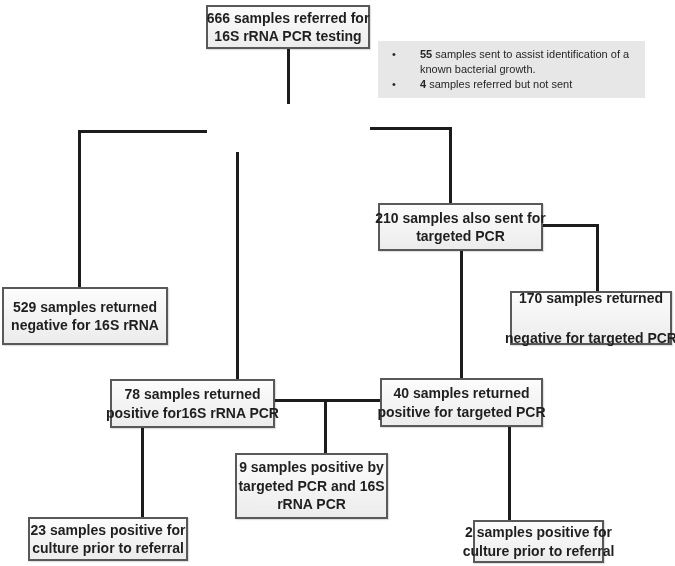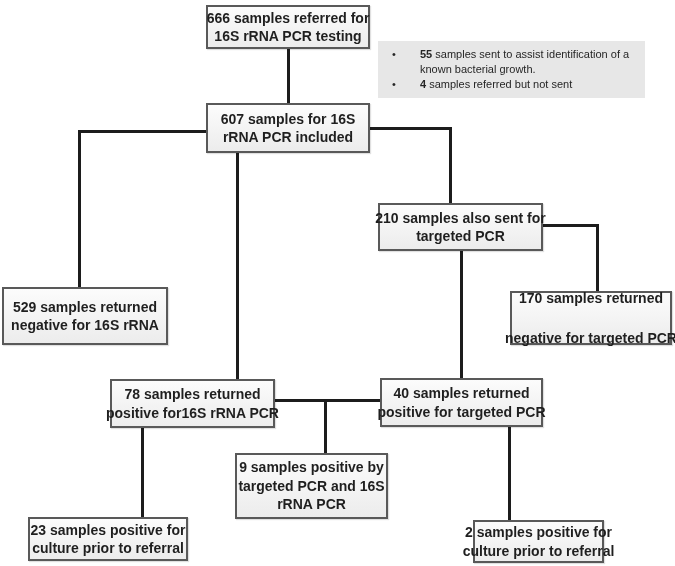--- a/index.html
+++ b/index.html
@@ -92,24 +92,20 @@
     <div class="bullet-row">
       <span class="bullet-marker">•</span>
       <span class="bullet-body"><span class="bullet-num">55</span><span> samples sent to assist identification of a known bacterial growth.</span></span>
     </div>
     <div class="bullet-row">
       <span class="bullet-marker">•</span>
       <span class="bullet-body"><span class="bullet-num">4</span><span> samples referred but not sent</span></span>
     </div>
   </div>
 
-  <div class="flow-box" style="left:206px; top:103px; width:164px; height:50px;">
-    <span class="bl">607 samples for 16S</span>
-    <span class="bl">rRNA PCR included</span>
-  </div>
 
   <div class="flow-box" style="left:378px; top:203px; width:165px; height:48px;">
     <span class="bl">210 samples also sent for</span>
     <span class="bl">targeted PCR</span>
   </div>
 
   <div class="flow-box" style="left:2px; top:287px; width:166px; height:58px;">
     <span class="bl">529 samples returned</span>
     <span class="bl">negative for 16S rRNA</span>
   </div>

